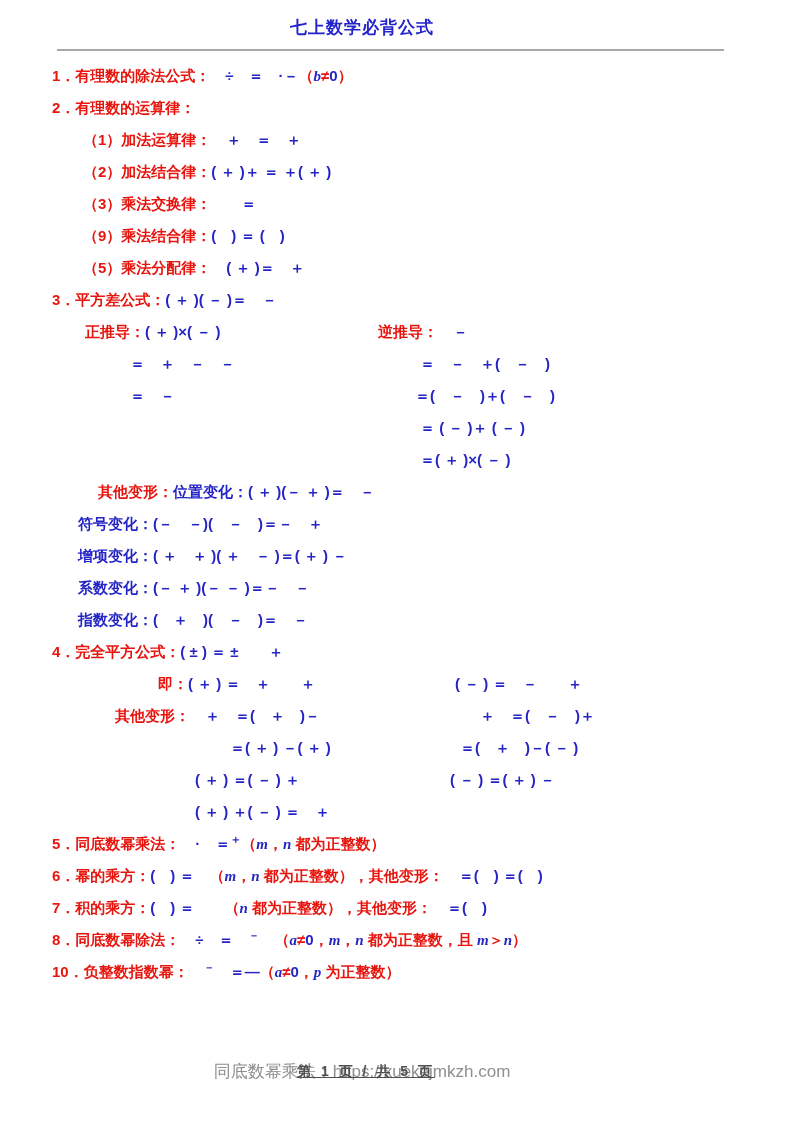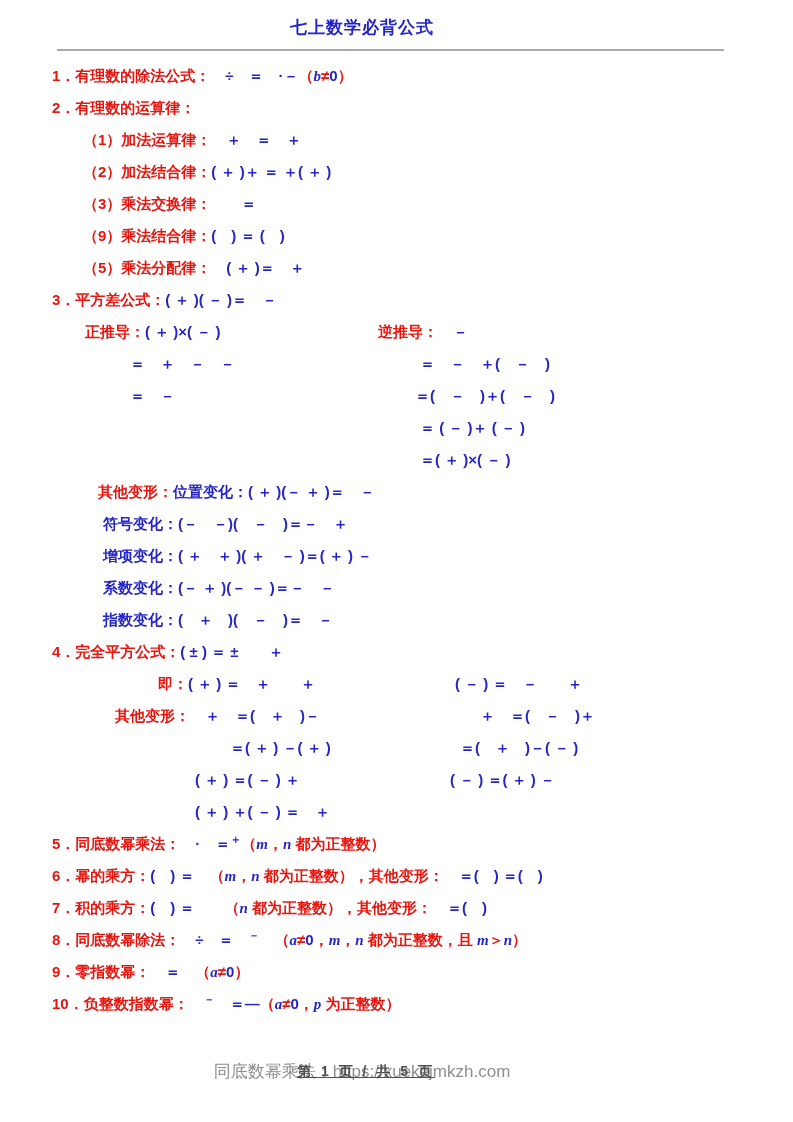--- a/index.html
+++ b/index.html
@@ -23,21 +23,21 @@
   .lcol{white-space:pre;}
   .rcol{position:absolute;top:0;white-space:pre;}
   .seg{white-space:pre;}
   .seg.r{color:#e8150f;}
   .seg.b{color:#2525c6;}
   .seg.bi{color:#2525c6;font-style:italic;font-family:"Liberation Serif",serif;font-size:15px;}
   .seg.bs{color:#2525c6;vertical-align:super;font-size:11px;line-height:0;}
   
   .pl57{padding-left:52px}.pl75{padding-left:98px}.pl85{padding-left:85px}
   .pl88{padding-left:83px}.pl115{padding-left:115px}.pl130{padding-left:130px}
-  .pl155{padding-left:103px}.pl158{padding-left:158px}.pl195{padding-left:195px}
+  .pl155{padding-left:78px}.pl158{padding-left:158px}.pl195{padding-left:195px}
   .pl230{padding-left:230px}
   
   .rx378{left:378px}.rx415{left:415px}.rx420{left:420px}.rx450{left:450px}
   .rx455{left:455px}.rx460{left:460px}.rx480{left:480px}
   
   .watermark{
     position:absolute;top:1060px;left:0;width:100%;text-align:center;
     color:#8f8f8f;font-size:17px;font-weight:normal;
   }
   .pageinfo{
@@ -73,18 +73,17 @@
       <div class="line pl57"><span class="lcol"><span class="seg r">4．完全平方公式：</span><span class="seg b">( ± ) ＝ ±　　＋</span></span></div>
       <div class="line pl158"><span class="lcol"><span class="seg r">即：</span><span class="seg b">( ＋ ) ＝　＋　　＋</span></span><span class="rcol rx455"><span class="seg b">( － ) ＝　－　　＋</span></span></div>
       <div class="line pl115"><span class="lcol"><span class="seg r">其他变形：</span><span class="seg b">　＋　＝(　＋　)－</span></span><span class="rcol rx480"><span class="seg b">＋　＝(　－　)＋</span></span></div>
       <div class="line pl230"><span class="lcol"><span class="seg b">＝( ＋ ) －( ＋ )</span></span><span class="rcol rx460"><span class="seg b">＝(　＋　)－( － )</span></span></div>
       <div class="line pl195"><span class="lcol"><span class="seg b">( ＋ ) ＝( － ) ＋</span></span><span class="rcol rx450"><span class="seg b">( － ) ＝( ＋ ) －</span></span></div>
       <div class="line pl195"><span class="lcol"><span class="seg b">( ＋ ) ＋( － ) ＝　＋</span></span></div>
       <div class="line pl57"><span class="lcol"><span class="seg r">5．同底数幂乘法：</span><span class="seg b">　·　＝</span><span class="seg bs">＋</span><span class="seg r">（</span><span class="seg bi">m</span><span class="seg r">，</span><span class="seg bi">n</span><span class="seg r"> 都为正整数）</span></span></div>
       <div class="line pl57"><span class="lcol"><span class="seg r">6．幂的乘方：</span><span class="seg b">(　) ＝　</span><span class="seg r">（</span><span class="seg bi">m</span><span class="seg r">，</span><span class="seg bi">n</span><span class="seg r"> 都为正整数），其他变形：</span><span class="seg b">　＝(　) ＝(　)</span></span></div>
       <div class="line pl57"><span class="lcol"><span class="seg r">7．积的乘方：</span><span class="seg b">(　) ＝　　</span><span class="seg r">（</span><span class="seg bi">n</span><span class="seg r"> 都为正整数），其他变形：</span><span class="seg b">　＝(　)</span></span></div>
       <div class="line pl57"><span class="lcol"><span class="seg r">8．同底数幂除法：</span><span class="seg b">　÷　＝　</span><span class="seg bs">－</span><span class="seg b">　</span><span class="seg r">（</span><span class="seg bi">a</span><span class="seg r">≠</span><span class="seg b">0</span><span class="seg r">，</span><span class="seg bi">m</span><span class="seg r">，</span><span class="seg bi">n</span><span class="seg r"> 都为正整数，且 </span><span class="seg bi">m</span><span class="seg r">＞</span><span class="seg bi">n</span><span class="seg r">）</span></span></div>
-      <div class="line pl57"><span class="lcol"><span class="seg r">9．零指数幂：</span><span class="seg b">　＝　</span><span class="seg r">（</span><span class="seg bi">a</span><span class="seg r">≠</span><span class="seg b">0</span><span class="seg r">）</span></span></div>
       <div class="line pl57"><span class="lcol"><span class="seg r">10．负整数指数幂：</span><span class="seg b">　</span><span class="seg bs">－</span><span class="seg b">　＝—</span><span class="seg r">（</span><span class="seg bi">a</span><span class="seg r">≠</span><span class="seg b">0</span><span class="seg r">，</span><span class="seg bi">p</span><span class="seg r"> 为正整数）</span></span></div>
     </div>
   <div class="watermark">同底数幂乘法：https://xuekejmkzh.com</div>
   <div class="pageinfo">第 1 页 / 共 5 页</div>
 </div>
 
 </body></html>

